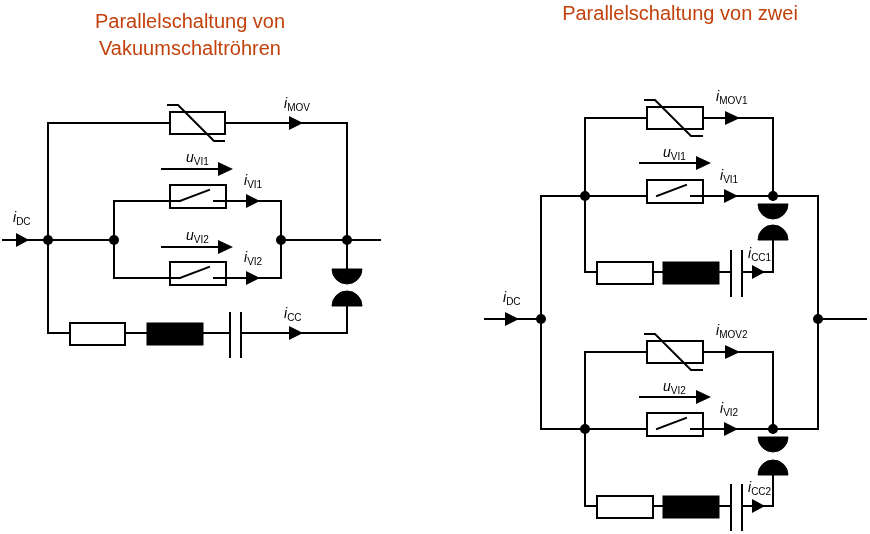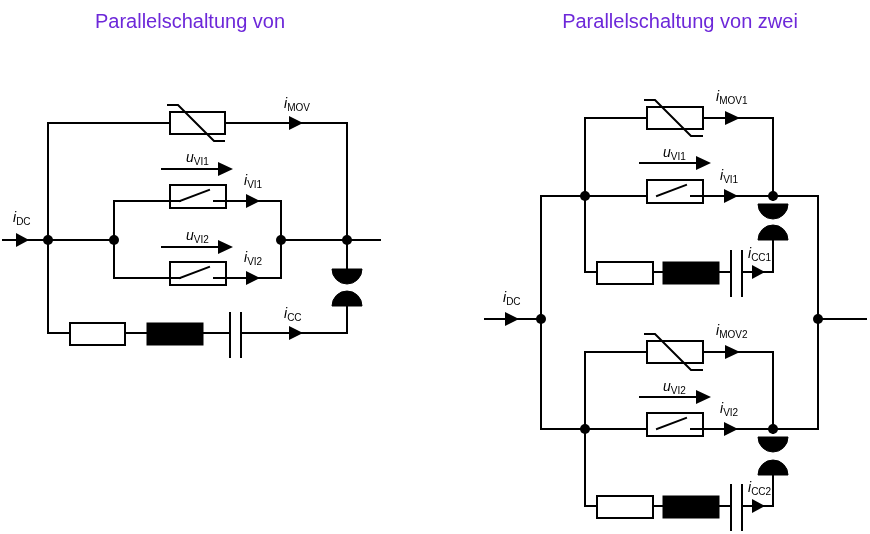--- a/index.html
+++ b/index.html
@@ -2,40 +2,41 @@
 <html><head>
   <meta charset="utf-8">
   <style>
     html, body { margin: 0; padding: 0; background: #ffffff; }
     body { width: 870px; height: 534px; position: relative; overflow: hidden; }
     .title {
       position: absolute;
       font-family: "Liberation Sans", "DejaVu Sans", sans-serif;
       font-size: 20px;
       line-height: 27px;
-      color: #6d28d9;
+      color: #c2410c;
       text-align: center;
       white-space: nowrap;
     }
     #title-left { left: 40px; width: 300px; top: 8px; }
-    #title-right { left: 520px; width: 320px; top: 8px; }
+    #title-right { left: 520px; width: 320px; top: 0; }
     svg { position: absolute; left: 0; top: 0; }
     .w { stroke: #000; stroke-width: 2; fill: none; stroke-linecap: square; }
     .box { stroke: #000; stroke-width: 2; fill: #fff; }
     .ind { fill: #000; stroke: #000; stroke-width: 1; }
     .dot { fill: #000; }
     .arr { fill: #000; }
     .lbl { font-family: "Liberation Sans", "DejaVu Sans", sans-serif; font-size: 14px; font-style: italic; fill: #000; }
     .sub { font-family: "Liberation Sans", "DejaVu Sans", sans-serif; font-size: 10px; font-style: normal; fill: #000; }
   </style>
 </head>
 <body>
 
 <div class="title" id="title-left">
   <div>Parallelschaltung von</div>
+  <div>Vakuumschaltröhren</div>
 </div>
 <div class="title" id="title-right">
   <div>Parallelschaltung von zwei</div>
 </div>
 
 <svg width="870" height="534" viewBox="0 0 870 534">
 
   <g>
 
     <line class="w" x1="3" y1="240" x2="48" y2="240"></line>

